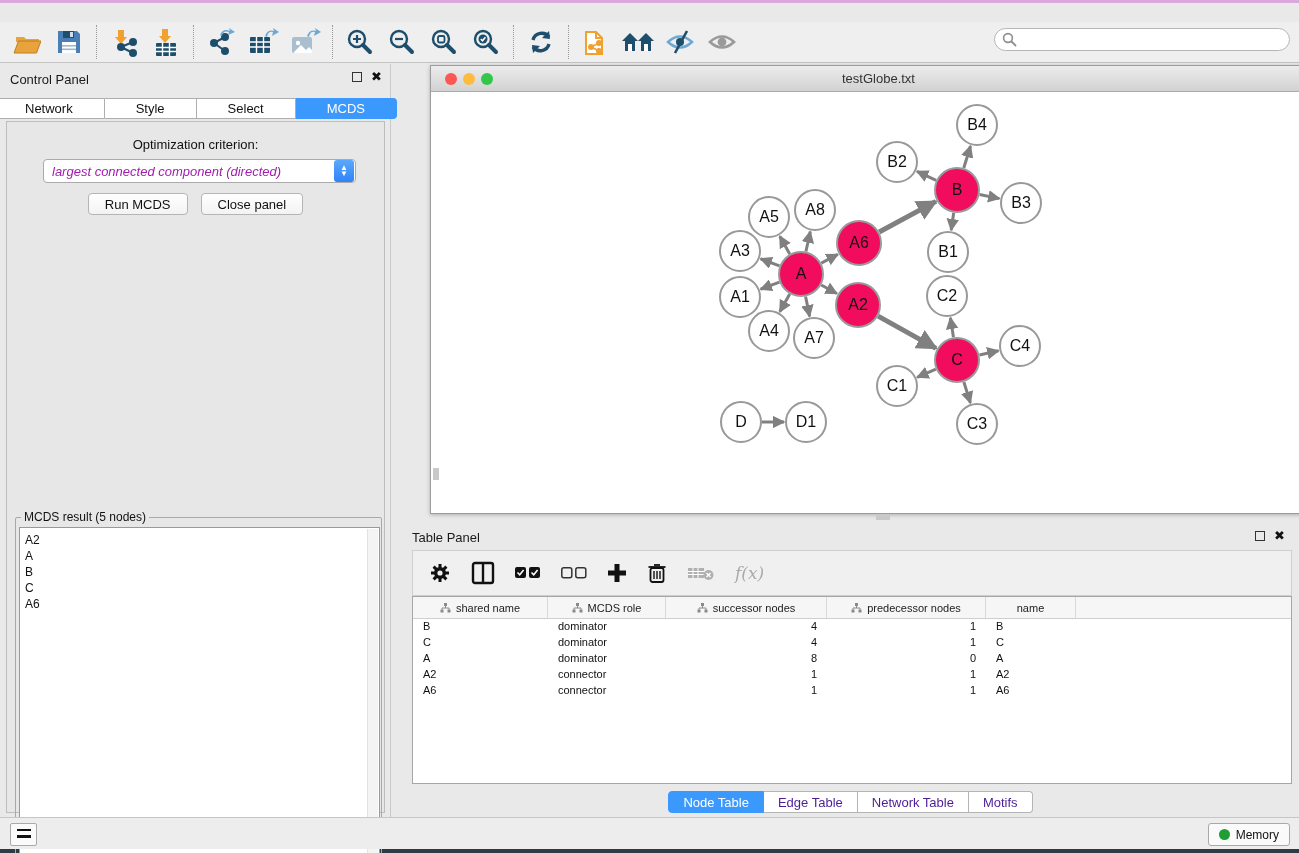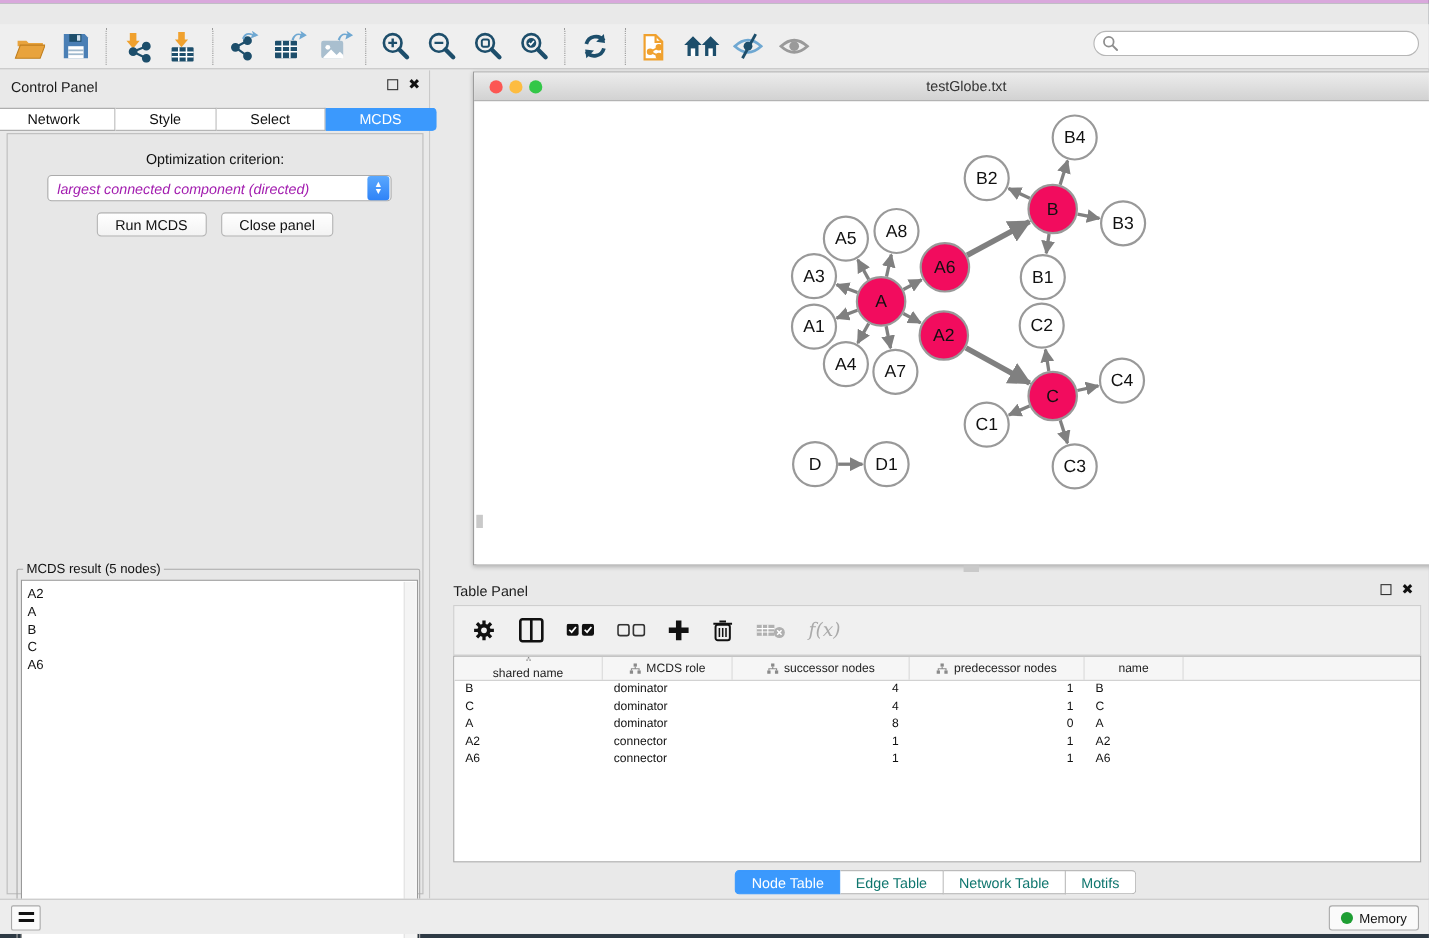--- a/index.html
+++ b/index.html
@@ -94,21 +94,21 @@
   .fx-label { font-family:"DejaVu Serif","Liberation Serif",serif; font-style:italic; font-size:17px; color:#aaa; }
   .data-table { position:absolute; left:10px; top:73px; width:880px; height:188px; background:#fff;
     border:1px solid #a6a6a6; overflow:hidden; }
   .dt-header { display:flex; height:22px; background:#f6f6f6; border-bottom:1px solid #cfcfcf; }
   .dt-hcell { display:flex; align-items:center; justify-content:center; gap:5px; font-size:11px; color:#222;
     border-right:1px solid #d9d9d9; height:100%; }
   .dt-row { display:flex; height:16px; }
   .dt-cell { font-size:11px; color:#111; padding:1px 10px 0 10px; white-space:nowrap; overflow:hidden; }
   .bottom-tabs { position:absolute; left:0; width:897px; top:268px; display:flex; justify-content:center; }
   .bt-tab { height:22px; padding:0 14px; background:#fff; border:1px solid #b4b4b4; border-left:none;
-    font-size:13px; color:#0f766e; display:flex; align-items:center; }
+    font-size:13px; color:#4c1d95; display:flex; align-items:center; }
   .bt-tab:first-child { border-left:1px solid #b4b4b4; border-radius:4px 0 0 4px; }
   .bt-tab:last-child { border-radius:0 4px 4px 0; }
   .bt-tab.active { background:#3b99fd; border-color:#3b99fd; color:#fff; }
 
   
   .status-bar { position:absolute; left:0; top:814px; width:1299px; height:32px;
     background:#ededed; border-top:1px solid #c6c6c6; }
   .list-btn { position:absolute; left:10px; top:5px; width:27px; height:23px; background:#fafafa;
     border:1px solid #a9a9a9; border-radius:2px; display:flex; align-items:center; justify-content:center; }
   .list-glyph { width:14px; height:11px;
@@ -521,21 +521,21 @@
                 <path d="M1 7.5 H17 M1 10.5 H17 M6 4 V14 M11 4 V14"></path>
               </g>
             <circle cx="21.5" cy="11" r="5" fill="#b0b0b0"></circle>
             <path d="M19.5 9 L23.5 13 M23.5 9 L19.5 13" stroke="#fff" stroke-width="1.4"></path>
           </svg>
         </span>
         <span class="fx-label">f(x)</span>
       </div>
       <div class="data-table">
         <div class="dt-header" id="dt-header">
-            <div class="dt-hcell" style="width: 135px; flex-direction: column;">
+            <div class="dt-hcell" style="width: 135px;">
               <svg width="11" height="10" viewBox="0 0 11 10">
                 <g fill="#8a8a8a">
                   <rect x="4" y="0" width="3" height="3"></rect>
                   <rect x="0.5" y="6.5" width="3" height="3"></rect>
                   <rect x="7.5" y="6.5" width="3" height="3"></rect>
                 </g>
                 <path d="M5.5 3 V5 M2 6.5 V5 H9 V6.5" stroke="#8a8a8a" stroke-width="1" fill="none"></path>
               </svg>
               <span>shared name</span>
             </div>

